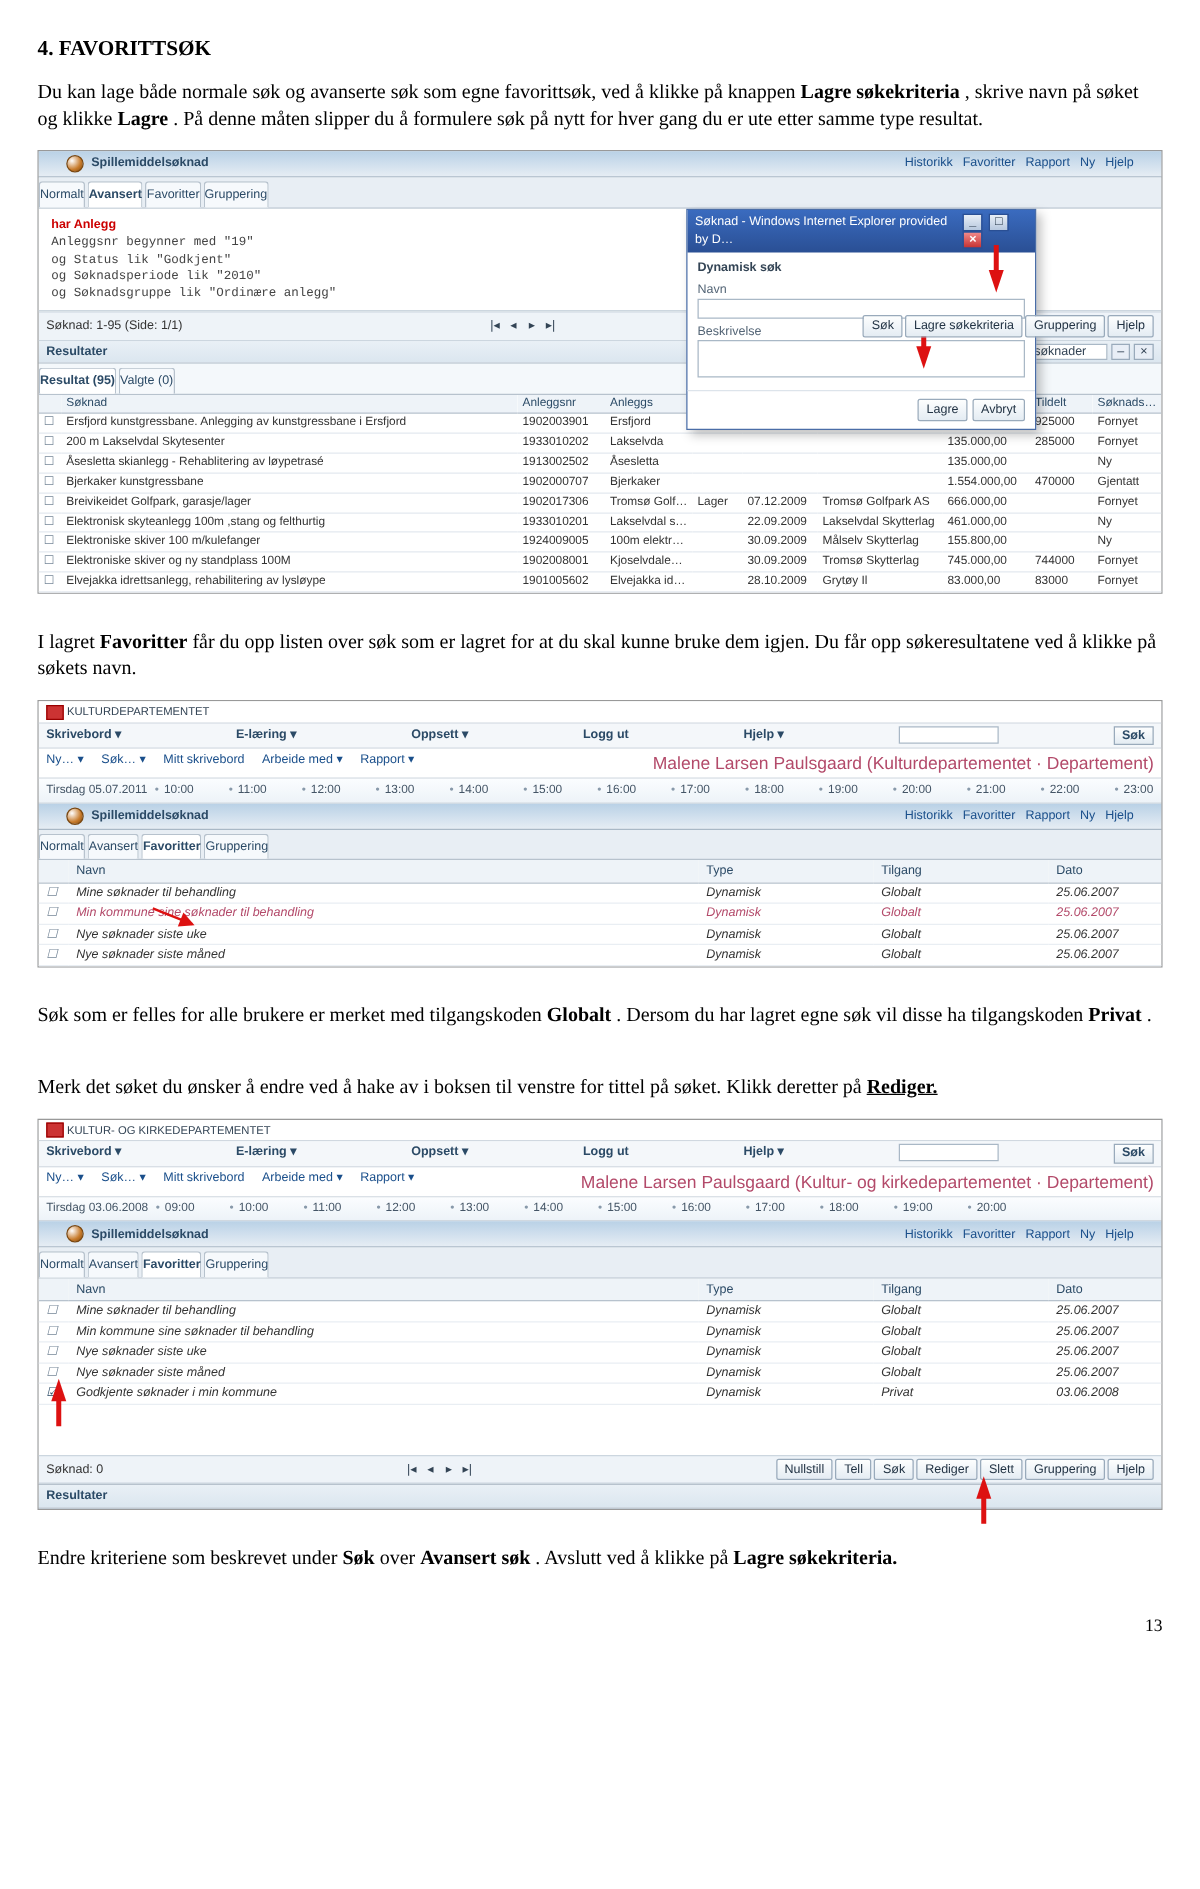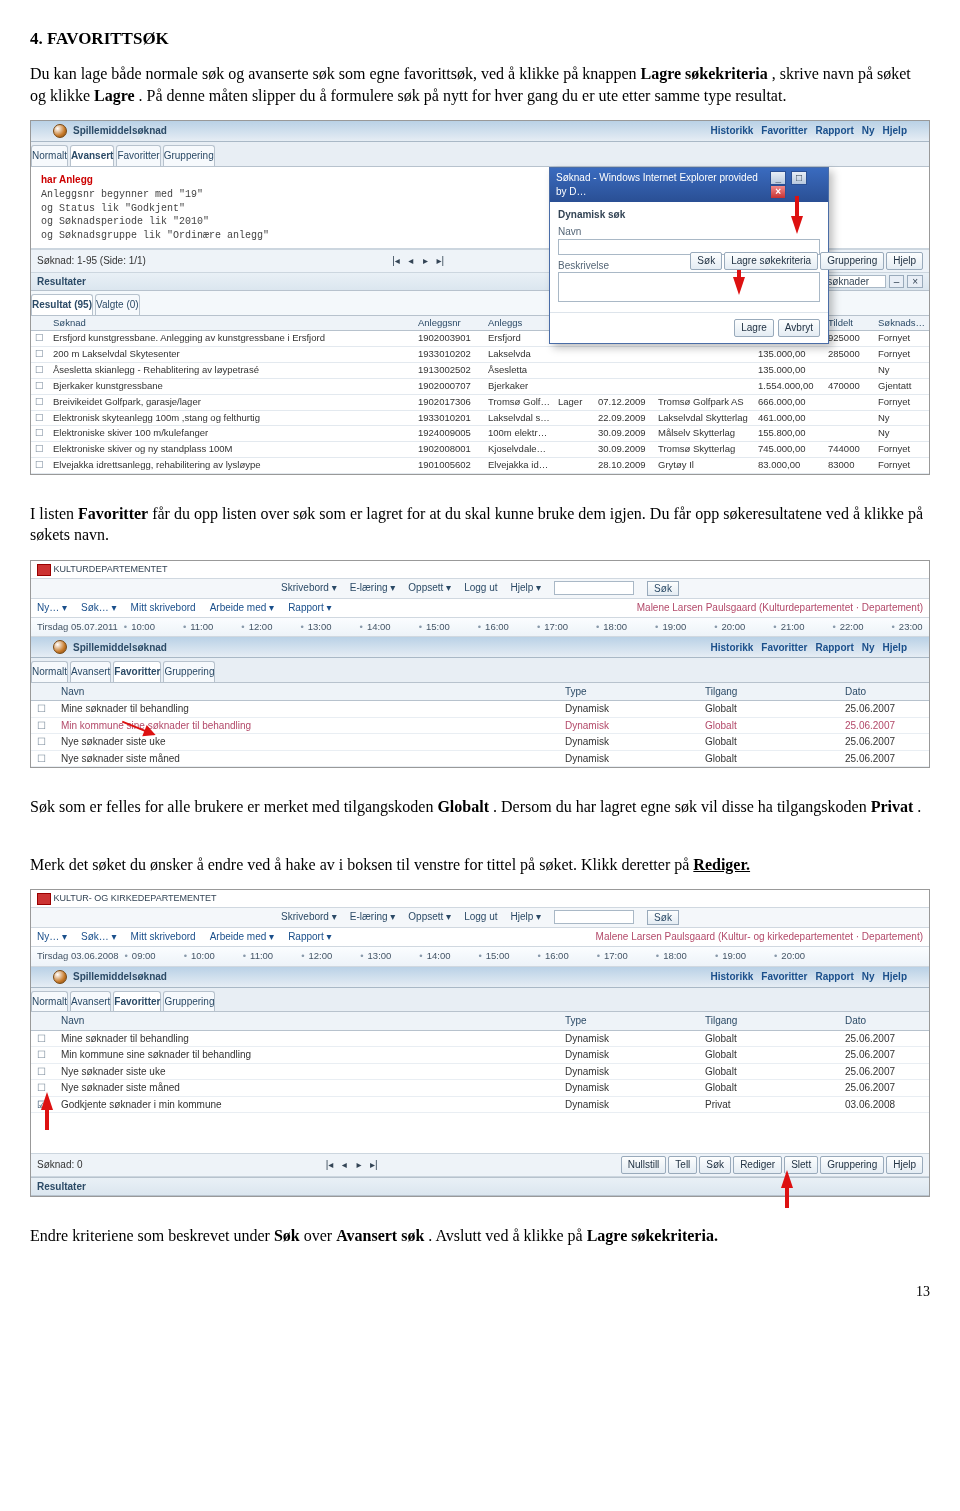--- a/index.html
+++ b/index.html
@@ -219,25 +219,26 @@
     right: -2px; top: -5px;
     border-top: 6px solid transparent;
     border-bottom: 6px solid transparent;
     border-left: 12px solid #d11;
   }
 
   
   .topstrip {
     background: #f4f7fa;
     display: flex;
-    justify-content: center;
-    gap: 13px;
+    justify-content: space-between;
+    gap: 25px;
     padding: 2px 6px;
     color: #2b4a66;
     border-bottom: 1px solid #d0d8e0;
+    font-weight: bold;
   }
   .topstrip .srch {
     border: 1px solid #a9b8c6; background: #fff; width: 80px; height: 14px;
   }
   .menubar {
     background: #fff;
     padding: 2px 6px;
     display: flex; gap: 14px;
     color: #1a4f8b;
     border-bottom: 1px solid #d0d8e0;
@@ -248,42 +249,42 @@
     display: flex;
     align-items: center;
     gap: 6px;
     color: #456;
     border-bottom: 1px solid #d0d8e0;
     font-size: 9.5px;
     overflow: hidden;
   }
   .timeline .hr { display: flex; gap: 28px; }
   .timeline .hr span.dot::before { content: "•"; color: #89a; margin-right: 4px; }
-  .userline { color: #b34a6a; font-size: 10px; margin-left: auto; white-space: nowrap; }
+  .userline { color: #b34a6a; font-size: 14px; margin-left: auto; white-space: nowrap; }
 
   .favgrid table { width: 100%; border-collapse: collapse; font-size: 10px; }
   .favgrid th {
     background: #eef3f8; color: #2b4a66; text-align: left;
     border-bottom: 1px solid #b7c2cd; padding: 2px 6px; font-weight: normal;
   }
   .favgrid td {
-    border-bottom: 1px solid #e9eef3; padding: 1px 6px; color: #333;
+    border-bottom: 1px solid #e9eef3; padding: 1px 6px; color: #333; font-style: italic;
   }
   .favgrid td.chk::before { content: "☐"; color: #789; margin-right: 3px; }
   .favgrid td.chkon::before { content: "☑"; color: #2b4a66; margin-right: 3px; }
   .favgrid tr.hl td { color: #b34a6a; }
 
   .pagenum {
     text-align: right;
     font-size: 14px;
     margin-top: 36px;
   }
 
   .shot .relwrap { position: relative; }
-  .linkish { color: #1a4f8b; font-weight: bold; }
+  .linkish { color: #1a4f8b; }
 </style>
 </head>
 <body>
 
 <h2 class="sect">4.   FAVORITTSØK</h2>
 
 <p class="body">
   <span>Du kan lage både normale søk og avanserte søk som egne favorittsøk, ved å klikke på knappen </span>
   <span class="b">Lagre søkekriteria</span>
   <span>, skrive navn på søket og klikke </span>
@@ -505,21 +506,21 @@
               <td>83000</td>
               <td>Fornyet</td>
             </tr>
           </tbody>
         </table>
     </div>
   </div>
 </div>
 
 <p class="body">
-  <span>I listen </span>
+  <span>I lagret </span>
   <span class="b">Favoritter</span>
   <span> får du opp listen over søk som er lagret for at du skal kunne bruke dem igjen. Du får opp søkeresultatene ved å klikke på søkets navn.</span>
 </p>
 
 <div class="shot">
   <div class="relwrap">
     <div style="background:#fff;padding:2px 6px;border-bottom:1px solid #d0d8e0;font-size:9px;color:#345">
       <span style="display:inline-block;width:14px;height:12px;background:#c33;border:1px solid #900;vertical-align:middle"></span>
       <span>KULTURDEPARTEMENTET</span>
     </div>

